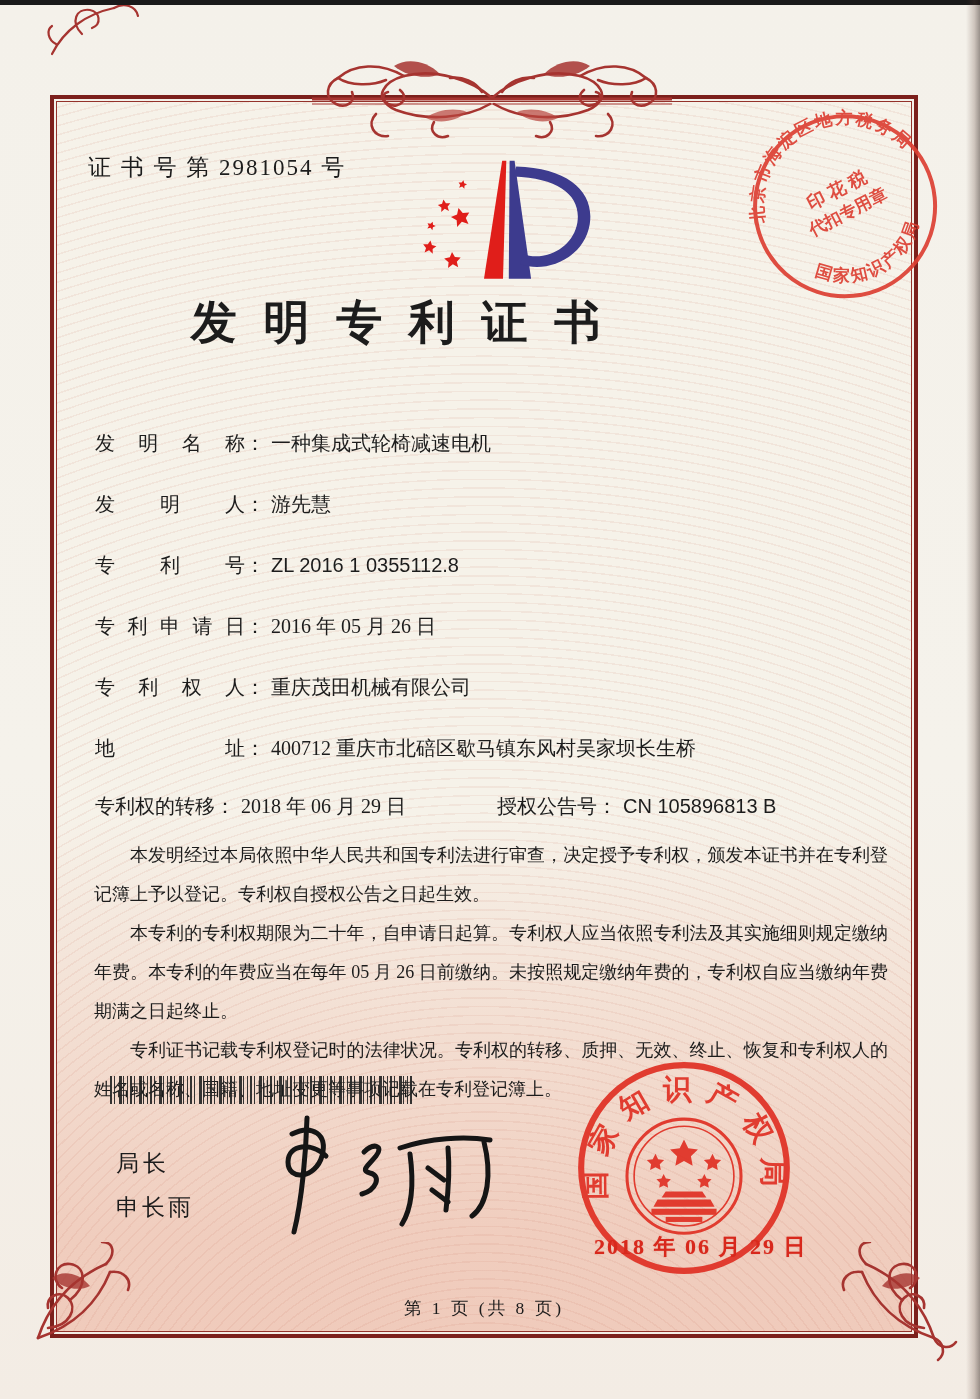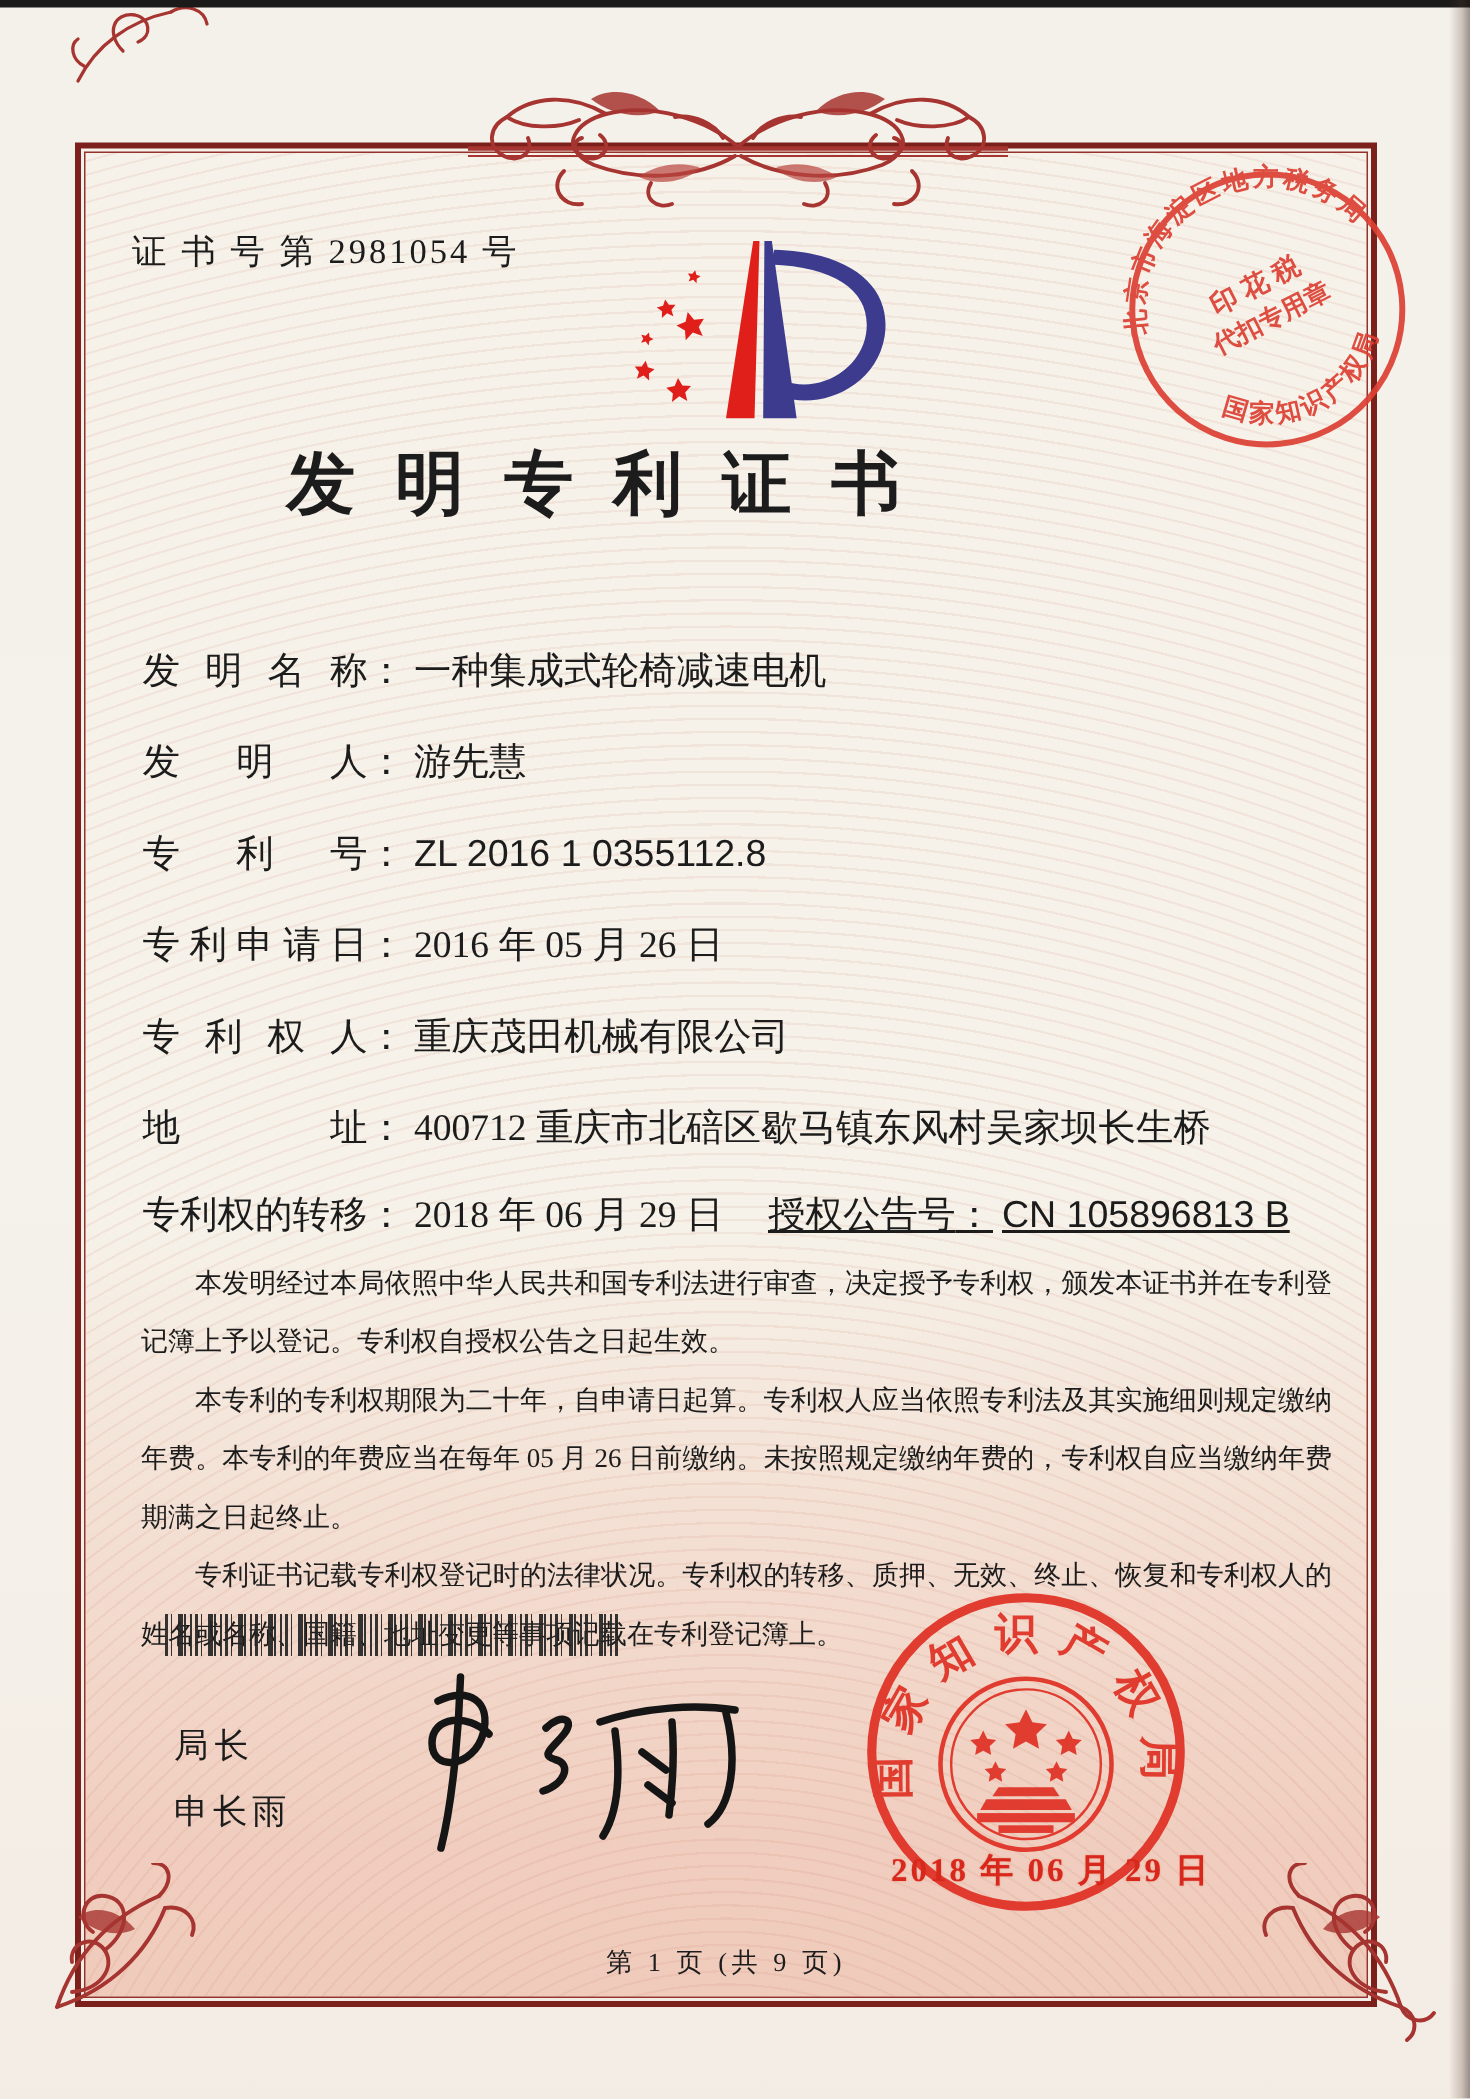--- a/index.html
+++ b/index.html
@@ -34,24 +34,24 @@
       #f6f2e9;
   }
   .ornament{position:absolute;pointer-events:none;}
   
   .abs{position:absolute;}
   .cert-no{left:88px;top:152px;font-size:23px;letter-spacing:2px;}
   .doc-title{
     left:50px;top:292px;width:691px;text-align:center;
     font-size:46px;font-weight:700;letter-spacing:.58em;text-indent:.58em;
   }
-  .field-row{left:95px;font-size:25px;white-space:nowrap;}
+  .field-row{left:95px;font-size:20px;white-space:nowrap;}
   .flabel{display:inline-block;width:150px;text-align:justify;text-align-last:justify;vertical-align:bottom;}
   .fcolon{margin-right:6px;}
-  .grant-right{position:absolute;left:417px;top:0;white-space:nowrap;text-decoration:underline;}
+  .grant-right{position:absolute;left:402px;top:0;white-space:nowrap;}
   .paras{left:94px;top:836px;width:794px;font-size:18px;line-height:39px;text-align:justify;}
   .paras p{margin:0;text-indent:2em;}
   .barcode{
     left:110px;top:1076px;width:302px;height:28px;
     background:
       repeating-linear-gradient(90deg,
         #242424 0 2px, rgba(0,0,0,0) 2px 4px,
         #242424 4px 5px, rgba(0,0,0,0) 5px 9px,
         #242424 9px 12px, rgba(0,0,0,0) 12px 13px,
         #242424 13px 14px, rgba(0,0,0,0) 14px 17px,
@@ -245,18 +245,18 @@
         <path d="M130,116 l2.2,4.4 4.9,.7 -3.5,3.4 .8,4.9 -4.4,-2.3 -4.4,2.3 .8,-4.9 -3.5,-3.4 4.9,-.7 Z"></path>
         <path d="M80,148 h60 l-4,-7 h-52 Z"></path>
         <path d="M88,139 h44 l-4,-6 h-36 Z"></path>
         <rect x="78" y="150" width="64" height="6"></rect>
         <rect x="92" y="158" width="36" height="5"></rect>
       </g>
     </svg>
   </div>
   <div class="abs seal-date">2018 年 06 月 29 日</div>
 
-  <div class="abs footer">第 1 页 (共 9 页)</div>
+  <div class="abs footer">第 1 页 (共 8 页)</div>
 
 </div>
 
 <div class="scan-top"></div>
 <div class="scan-right"></div>
 
 </body></html>

